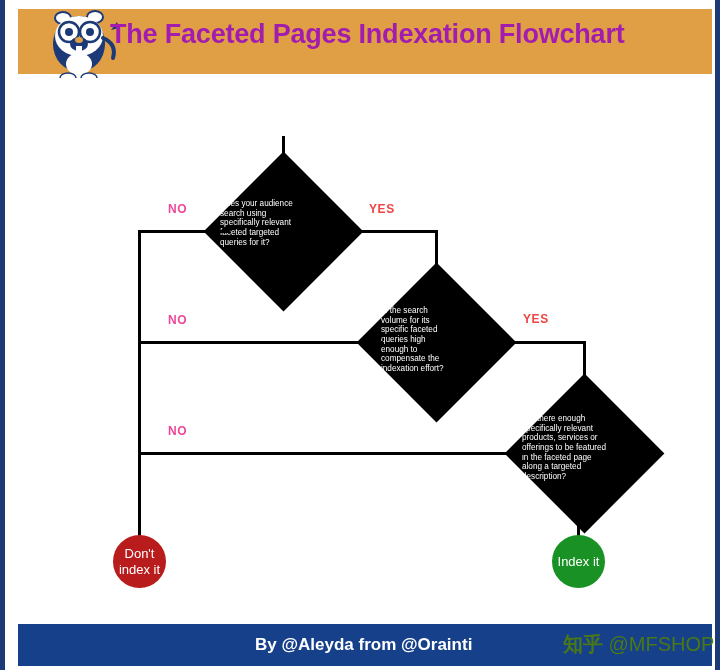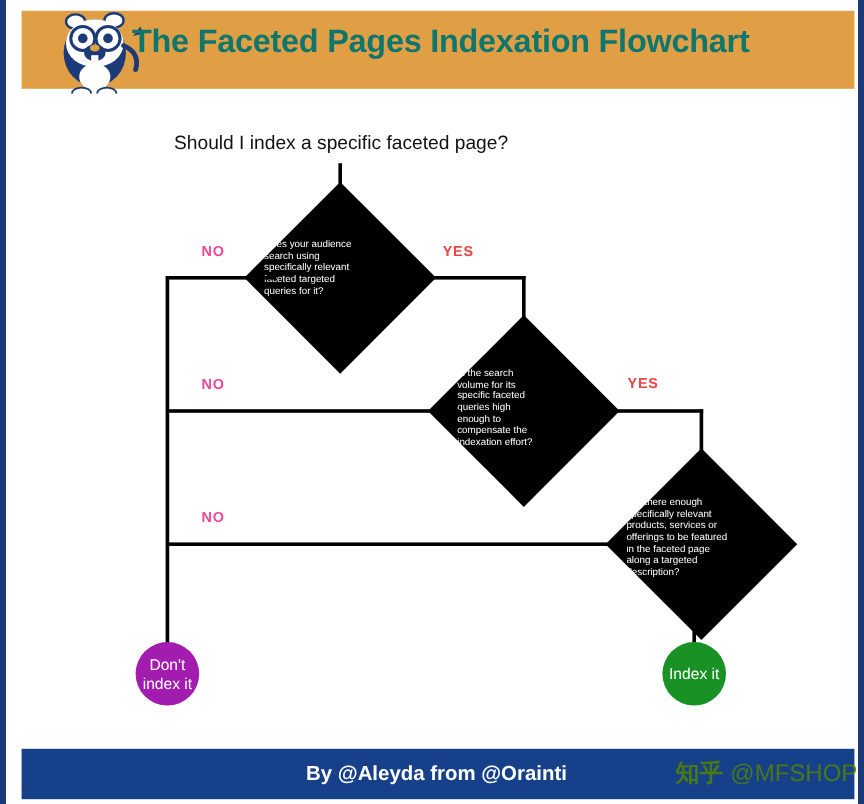--- a/index.html
+++ b/index.html
@@ -31,21 +31,21 @@
     background: #e09f45;
   }
 
   #header-title {
     position: absolute;
     left: 105px;
     top: 19px;
     width: 590px;
     font-size: 27px;
     font-weight: bold;
-    color: #0f766e;
+    color: #a21caf;
     letter-spacing: -0.2px;
     white-space: nowrap;
   }
 
   
   #mascot {
     position: absolute;
     left: 36px;
     top: 8px;
     width: 90px;
@@ -104,21 +104,21 @@
     border-radius: 50%;
     display: flex;
     align-items: center;
     justify-content: center;
     text-align: center;
     color: #ffffff;
     font-size: 13px;
     line-height: 1.2;
     white-space: pre-line;
   }
-  .terminal-no  { background: #a21caf; }
+  .terminal-no  { background: #b91c1c; }
   .terminal-yes { background: #1a9124; }
 
   
   #footer-band {
     position: absolute;
     left: 13px;
     top: 624px;
     width: 694px;
     height: 42px;
     background: #16408a;
@@ -182,21 +182,20 @@
 
       <ellipse cx="27" cy="70" rx="8" ry="5" fill="#ffffff" stroke="#1b3a77" stroke-width="1.5"></ellipse>
       <ellipse cx="48" cy="70" rx="8" ry="5" fill="#ffffff" stroke="#1b3a77" stroke-width="1.5"></ellipse>
     </svg>
   </div>
 
   <div id="header-title">The Faceted Pages Indexation Flowchart</div>
 
   <div id="canvas">
 
-    <div class="prompt" style="left:140px; top:33px;">Should I index a specific faceted page?</div>
 
     <div class="line" style="left:277px; top:58px; width:3px; height:18px;"></div>
 
     <div class="diamond" style="left:222px; top:97px; width:113px; height:113px;"></div>
     <div class="diamond-text" style="left:215px; top:121px; width:128px; font-size:8.2px;">Does your audience
 search using
 specifically relevant
 faceted targeted
 queries for it?</div>
 

